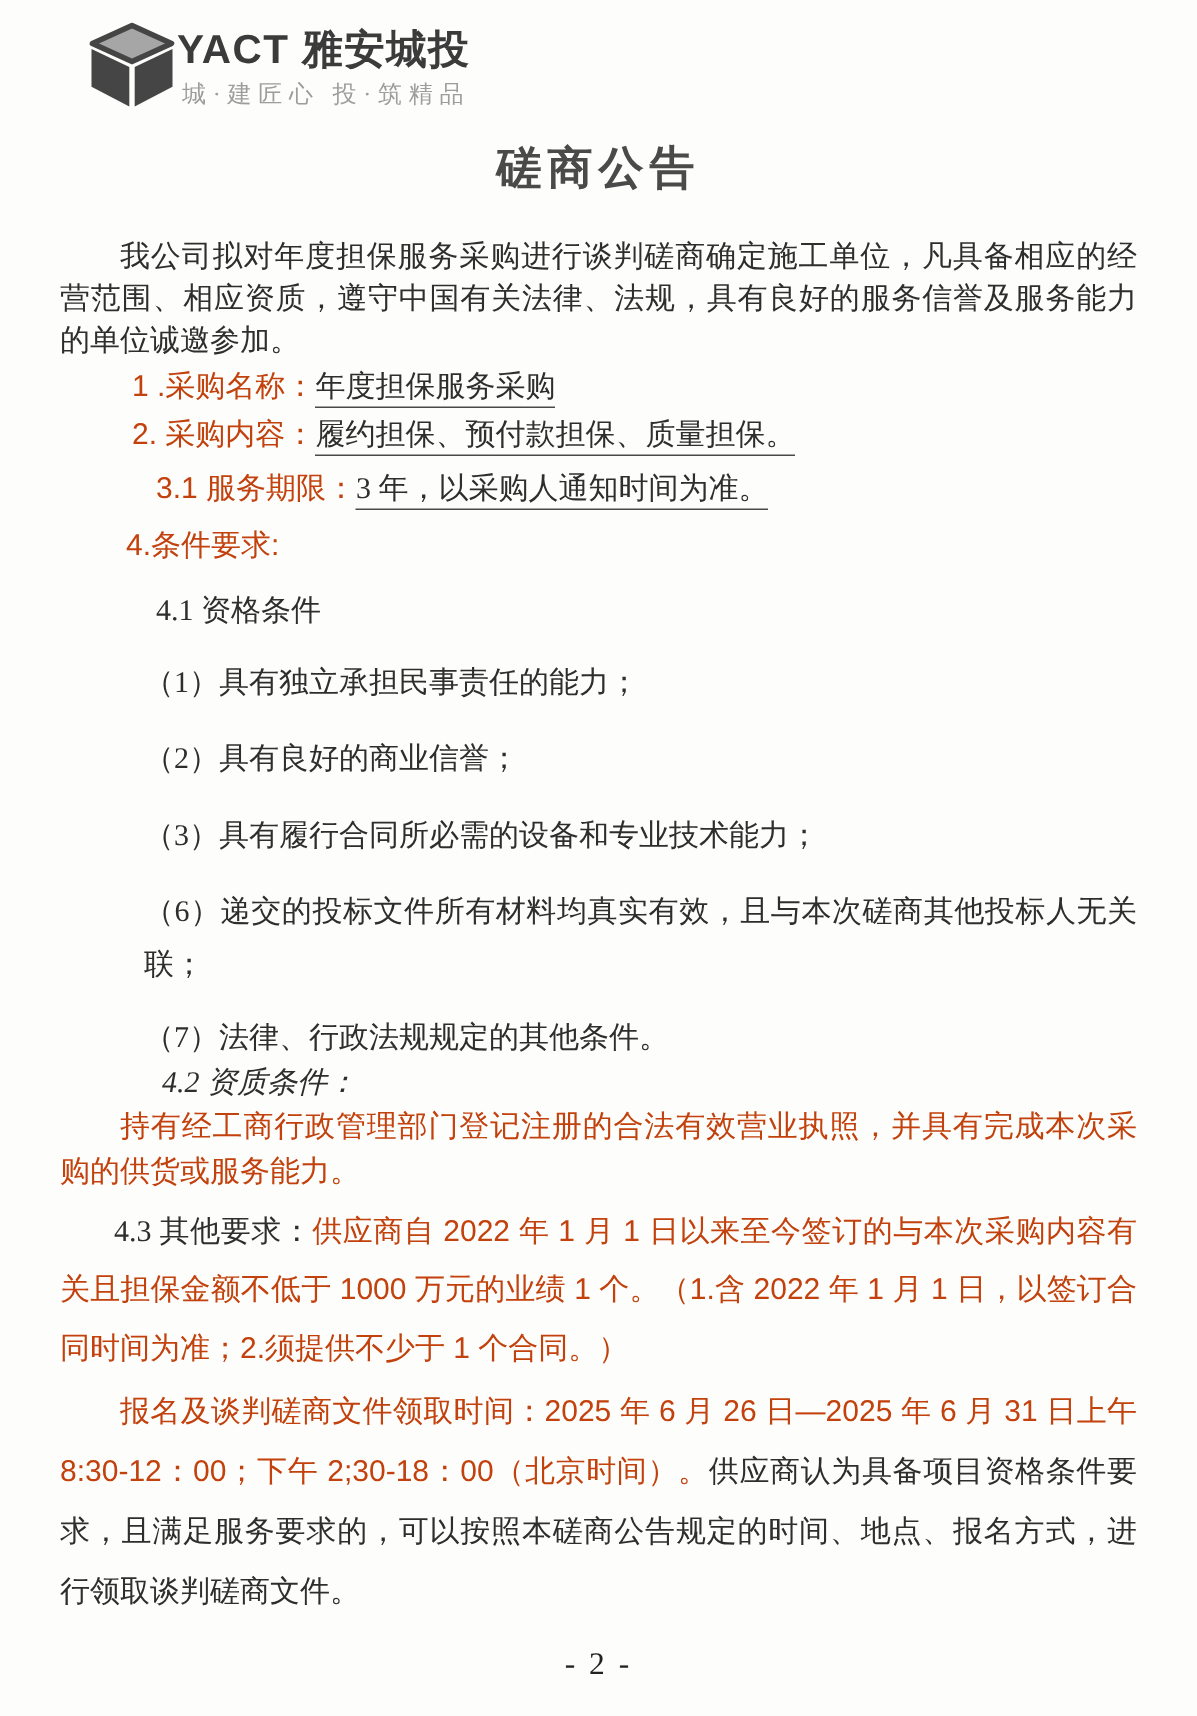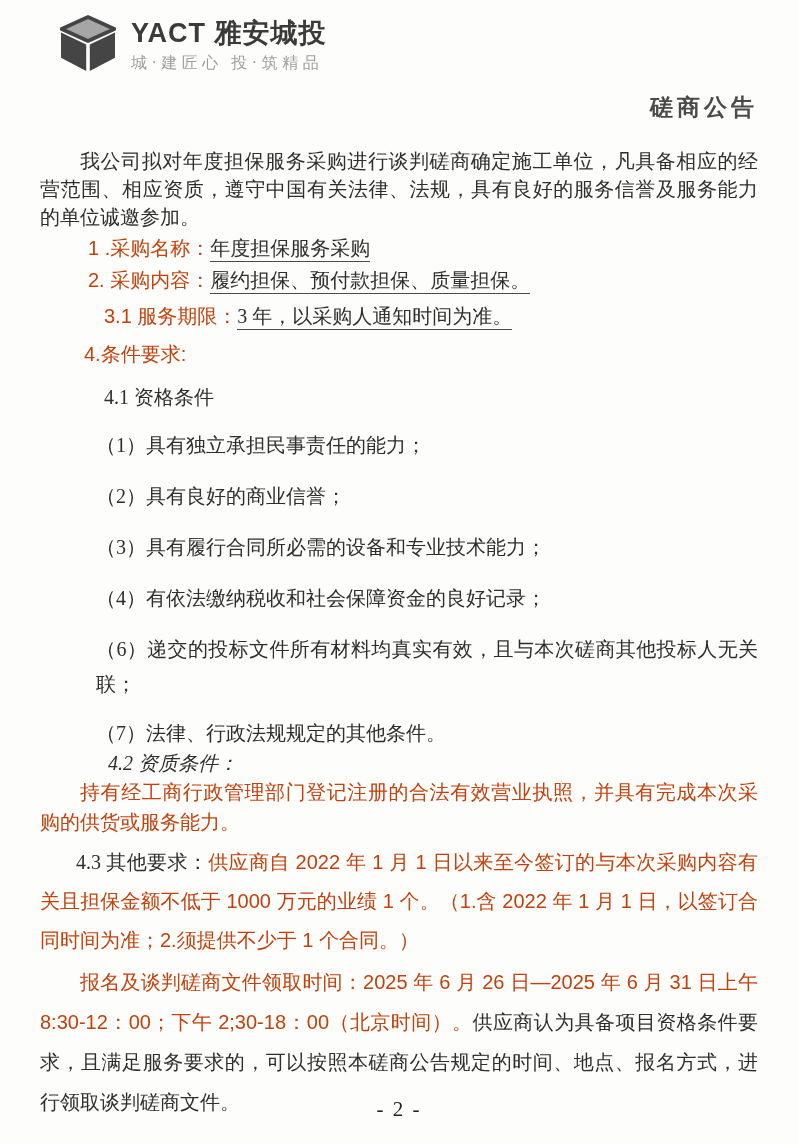--- a/index.html
+++ b/index.html
@@ -9,33 +9,33 @@
     margin:0 auto;
     background:#fdfdfb;
     box-sizing:border-box;
     padding:14px 40px 0 40px;
     font-family:"Liberation Serif","DejaVu Serif",serif;
     color:#2e2e2e;
     font-size:20px;
     overflow:hidden;
   }
   
-  .logo-row { display:flex; align-items:flex-start; gap:13px; margin-left:18px; height:64px; }
+  .logo-row { display:flex; align-items:flex-start; margin-left:18px; height:64px;text-align:right; }
   .cube { width:60px; height:60px; flex:0 0 auto; }
   .logo-text { padding-top:6px; }
   .brand {
     font-family:"Liberation Sans","DejaVu Sans",sans-serif;
     font-weight:bold; font-size:27px; color:#3b3b3b; letter-spacing:1px; line-height:1;
   }
   .slogan { margin-top:6px; font-size:16px; color:#9d9d9d; letter-spacing:4.5px; }
   
   .doc-title {
-    margin-top:14px; text-align:right;
+    margin-top:14px; text-align:center;
     font-family:"Liberation Sans","DejaVu Sans",sans-serif;
-    font-weight:600; font-size:23px; color:#4a4a4a; letter-spacing:4px;
+    font-weight:600; font-size:30px; color:#4a4a4a; letter-spacing:4px;
   }
   
   .b { font-family:"Liberation Sans","DejaVu Sans",sans-serif; font-weight:normal; color:#c2410c; }
   .u { border-bottom:1.6px solid #4a4a4a; padding-bottom:2px; }
   p { margin:0; text-align:justify; }
   .intro { margin-top:24px; line-height:28px; text-indent:2em; }
   .line   { line-height:30px; }
   .item12 { padding-left:48px; margin-top:2px; }
   .h3     { padding-left:44px; margin-top:2px; }
   .sub    { margin-top:4px; text-indent:64px; line-height:34px; }
@@ -79,21 +79,20 @@
   <p class="sub"><span class="b">3.1 服务期限：</span><span class="u">3 年，以采购人通知时间为准。</span></p>
 
 
   <p class="h4 b">4.条件要求:</p>
 
   <p class="h41">4.1 资格条件</p>
 
   <p class="qual">（1）具有独立承担民事责任的能力；</p>
   <p class="qual">（2）具有良好的商业信誉；</p>
   <p class="qual">（3）具有履行合同所必需的设备和专业技术能力；</p>
-  <p class="qual">（4）有依法缴纳税收和社会保障资金的良好记录；</p>
   <p class="qual">（6）递交的投标文件所有材料均真实有效，且与本次磋商其他投标人无关联；</p>
   <p class="qual qual7">（7）法律、行政法规规定的其他条件。</p>
 
   <p class="h42">4.2 资质条件：</p>
   <p class="body42 b">持有经工商行政管理部门登记注册的合法有效营业执照，并具有完成本次采购的供货或服务能力。</p>
 
   <p class="p43"><span>4.3 其他要求：</span><span class="b">供应商自 2022 年 1 月 1 日以来至今签订的与本次采购内容有关且担保金额不低于 1000 万元的业绩 1 个。（1.含 2022 年 1 月 1 日，以签订合同时间为准；2.须提供不少于 1 个合同。）</span></p>
 
   <p class="psign"><span class="b">报名及谈判磋商文件领取时间：</span><span class="b">2025 年 6 月 26 日—2025 年 6 月 31 日上午 8:30-12：00；下午 2;30-18：00（北京时间）。</span><span>供应商认为具备项目资格条件要求，且满足服务要求的，可以按照本磋商公告规定的时间、地点、报名方式，进行领取谈判磋商文件。</span></p>
 

